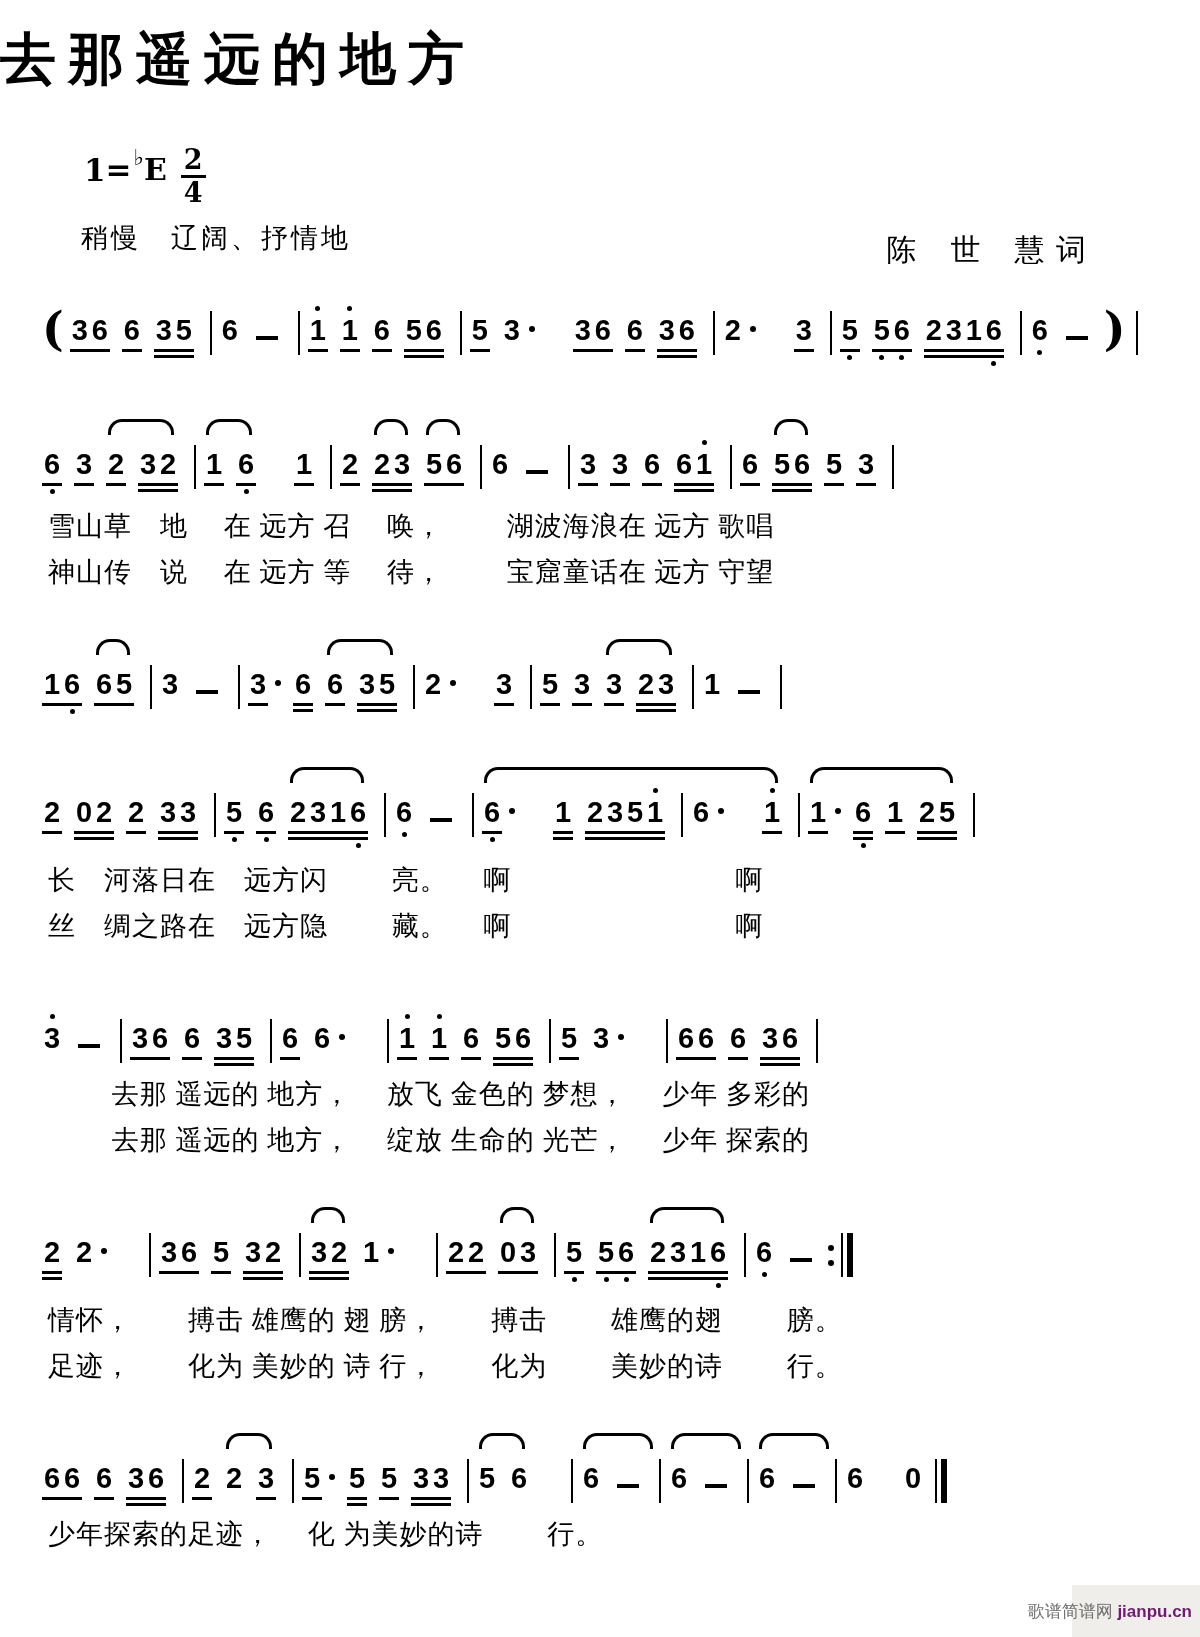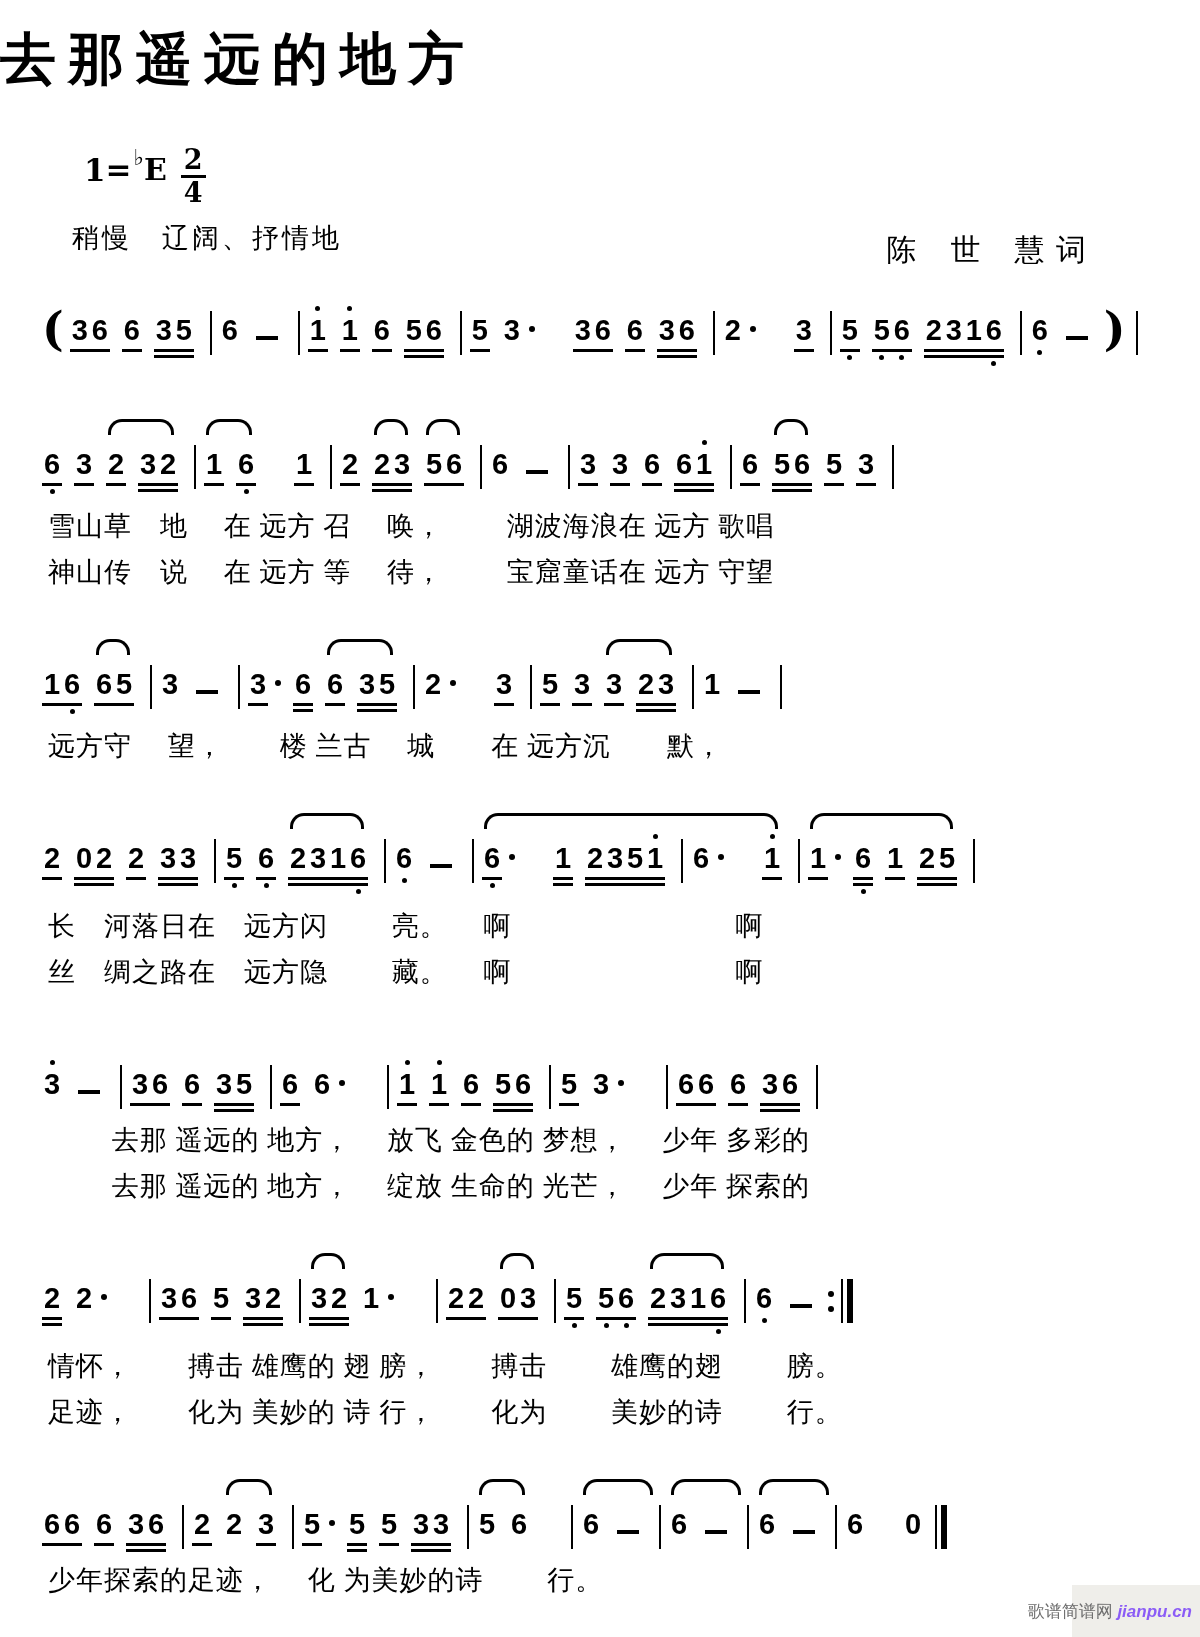--- a/index.html
+++ b/index.html
@@ -22,21 +22,21 @@
   .keysig{
     position:absolute;top:152px;left:84px;display:flex;align-items:flex-start;
     font-weight:bold;font-size:31px;font-family:"DejaVu Serif",serif;
   }
   .keysig .flat{font-size:22px;vertical-align:top;position:relative;top:-8px;margin-left:2px;}
   .keysig .knote{font-size:30px;}
   .frac{display:inline-flex;flex-direction:column;align-items:center;margin-left:14px;font-size:27px;line-height:1.05;margin-top:-6px;}
   .frac .num{border-bottom:3px solid #000;padding:0 3px 1px;}
   .frac .den{padding-top:1px;}
   .tempo{
-    position:absolute;top:220px;left:72px;font-size:27px;letter-spacing:3px;
+    position:absolute;top:220px;left:81px;font-size:27px;letter-spacing:3px;
     font-family:"Liberation Serif",serif;white-space:pre;
   }
   
   .music{position:absolute;top:282px;left:42px;right:20px;}
   .block{margin-bottom:46px;}
   .mline{display:flex;align-items:flex-start;padding-top:18px;flex-wrap:nowrap;}
   .grp{position:relative;display:inline-flex;align-items:flex-start;}
   .arc{
     position:absolute;top:-15px;left:2px;right:16px;height:13px;
     border:3px solid #000;border-bottom:none;border-radius:14px 14px 0 0;
@@ -892,21 +892,20 @@
               <span class="row dig">
                 <span class="cell" style="width: 30px;">
                   <span class="dashbar"></span>
                 </span>
               </span>
             </span>
           </span>
           <span class="bar"></span>
         </span>
       </div>
-      <div class="lyr">远方守　 望，　　楼 兰古　 城　　在 远方沉　　默，</div>
     </div>
     <div class="block">
       <div class="mline">
         <span class="grp">
           <span class="nw">
             <span class="note">
               <span class="row hi">
                 <span class="cell"></span>
               </span>
               <span class="row dig">
@@ -1908,14 +1907,14 @@
             <span class="thick"></span>
           </span>
         </span>
       </div>
       <div class="lyr">少年探索的足迹，　 化 为美妙的诗　　 行。</div>
     </div>
   </div>
 
 <div class="wmbox"></div>
 <div class="wm">
-  <span class="site">歌谱简谱网 </span><span class="domain" style="color: #8b5cf6; font-style: italic;">jianpu.cn</span>
+  <span class="site">歌谱简谱网 </span><span class="domain" style="color: #701a75;">jianpu.cn</span>
 </div>
 
 </body></html>

